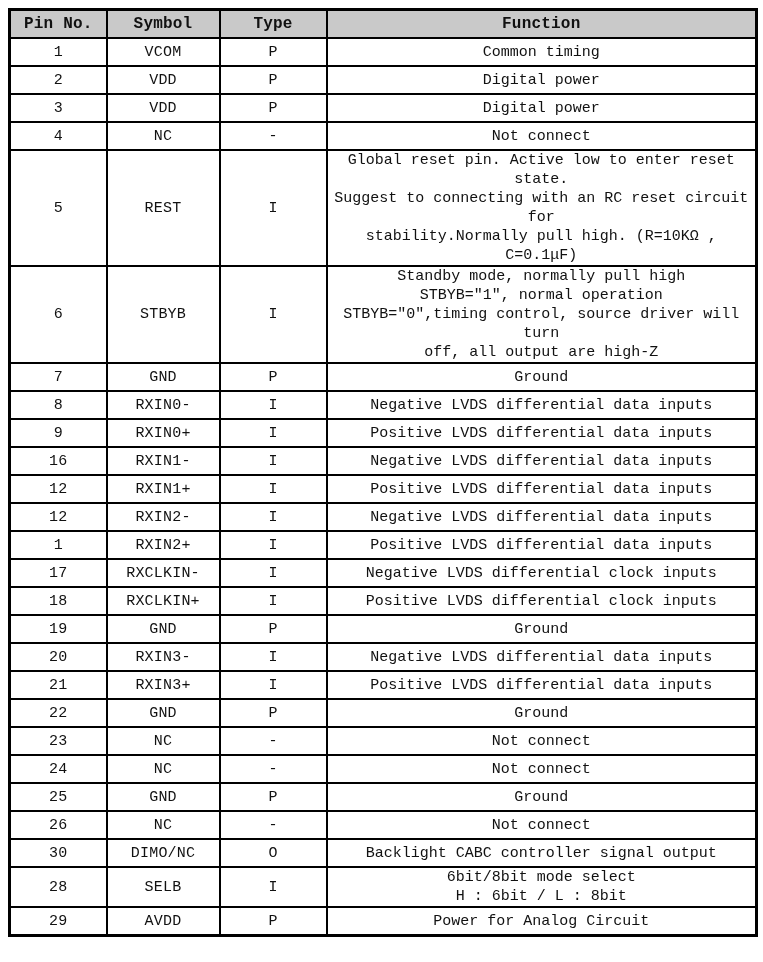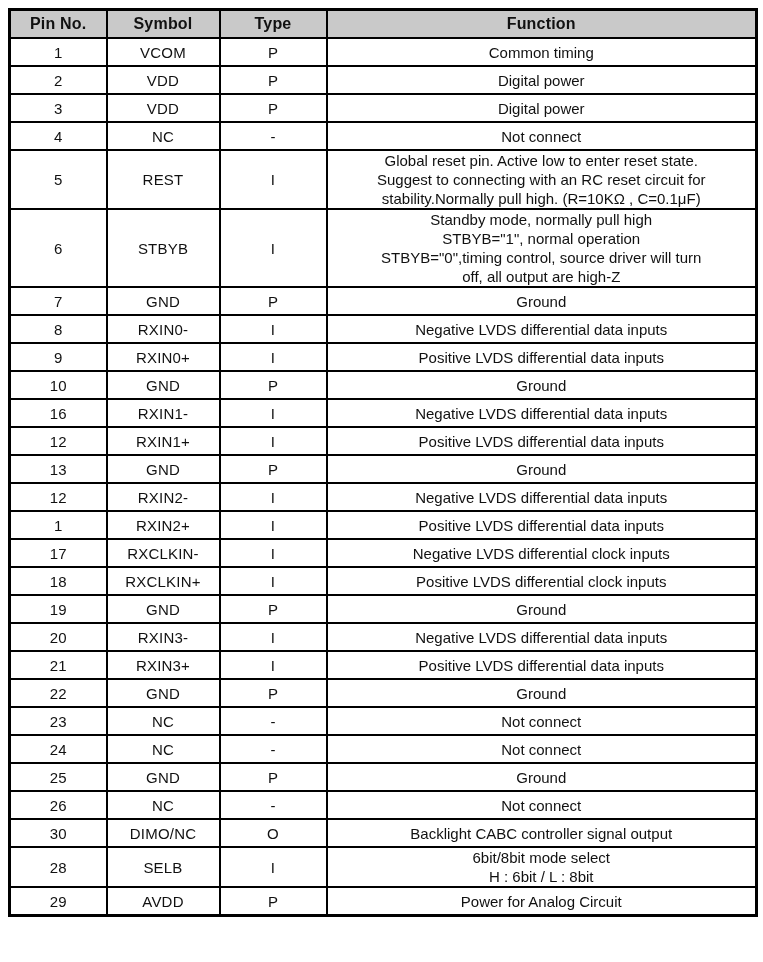--- a/index.html
+++ b/index.html
@@ -10,20 +10,21 @@
     height: 962px;
     font-family: "Liberation Sans", "DejaVu Sans", sans-serif;
     -webkit-font-smoothing: antialiased;
   }
   .page {
     width: 763px;
     height: 962px;
     box-sizing: border-box;
     padding: 8px 8px 17px 8px;
     overflow: hidden;
+    font-family: Liberation Mono, monospace;
   }
   table.pin-table {
     border-collapse: collapse;
     table-layout: fixed;
     width: 747px;
     border: 3px solid #000000;
     color: #111111;
   }
   table.pin-table th,
   table.pin-table td {
@@ -126,42 +127,30 @@
           <td class="type-cell">I</td>
           <td class="fn-cell">Negative LVDS differential data inputs</td>
         </tr>
         <tr>
           <td class="pin-cell">9</td>
           <td class="symbol-cell">RXIN0+</td>
           <td class="type-cell">I</td>
           <td class="fn-cell">Positive LVDS differential data inputs</td>
         </tr>
         <tr>
-          <td class="pin-cell">10</td>
-          <td class="symbol-cell">GND</td>
-          <td class="type-cell">P</td>
-          <td class="fn-cell">Ground</td>
-        </tr>
-        <tr>
           <td class="pin-cell">16</td>
           <td class="symbol-cell">RXIN1-</td>
           <td class="type-cell">I</td>
           <td class="fn-cell">Negative LVDS differential data inputs</td>
         </tr>
         <tr>
           <td class="pin-cell">12</td>
           <td class="symbol-cell">RXIN1+</td>
           <td class="type-cell">I</td>
           <td class="fn-cell">Positive LVDS differential data inputs</td>
-        </tr>
-        <tr>
-          <td class="pin-cell">13</td>
-          <td class="symbol-cell">GND</td>
-          <td class="type-cell">P</td>
-          <td class="fn-cell">Ground</td>
         </tr>
         <tr>
           <td class="pin-cell">12</td>
           <td class="symbol-cell">RXIN2-</td>
           <td class="type-cell">I</td>
           <td class="fn-cell">Negative LVDS differential data inputs</td>
         </tr>
         <tr>
           <td class="pin-cell">1</td>
           <td class="symbol-cell">RXIN2+</td>

